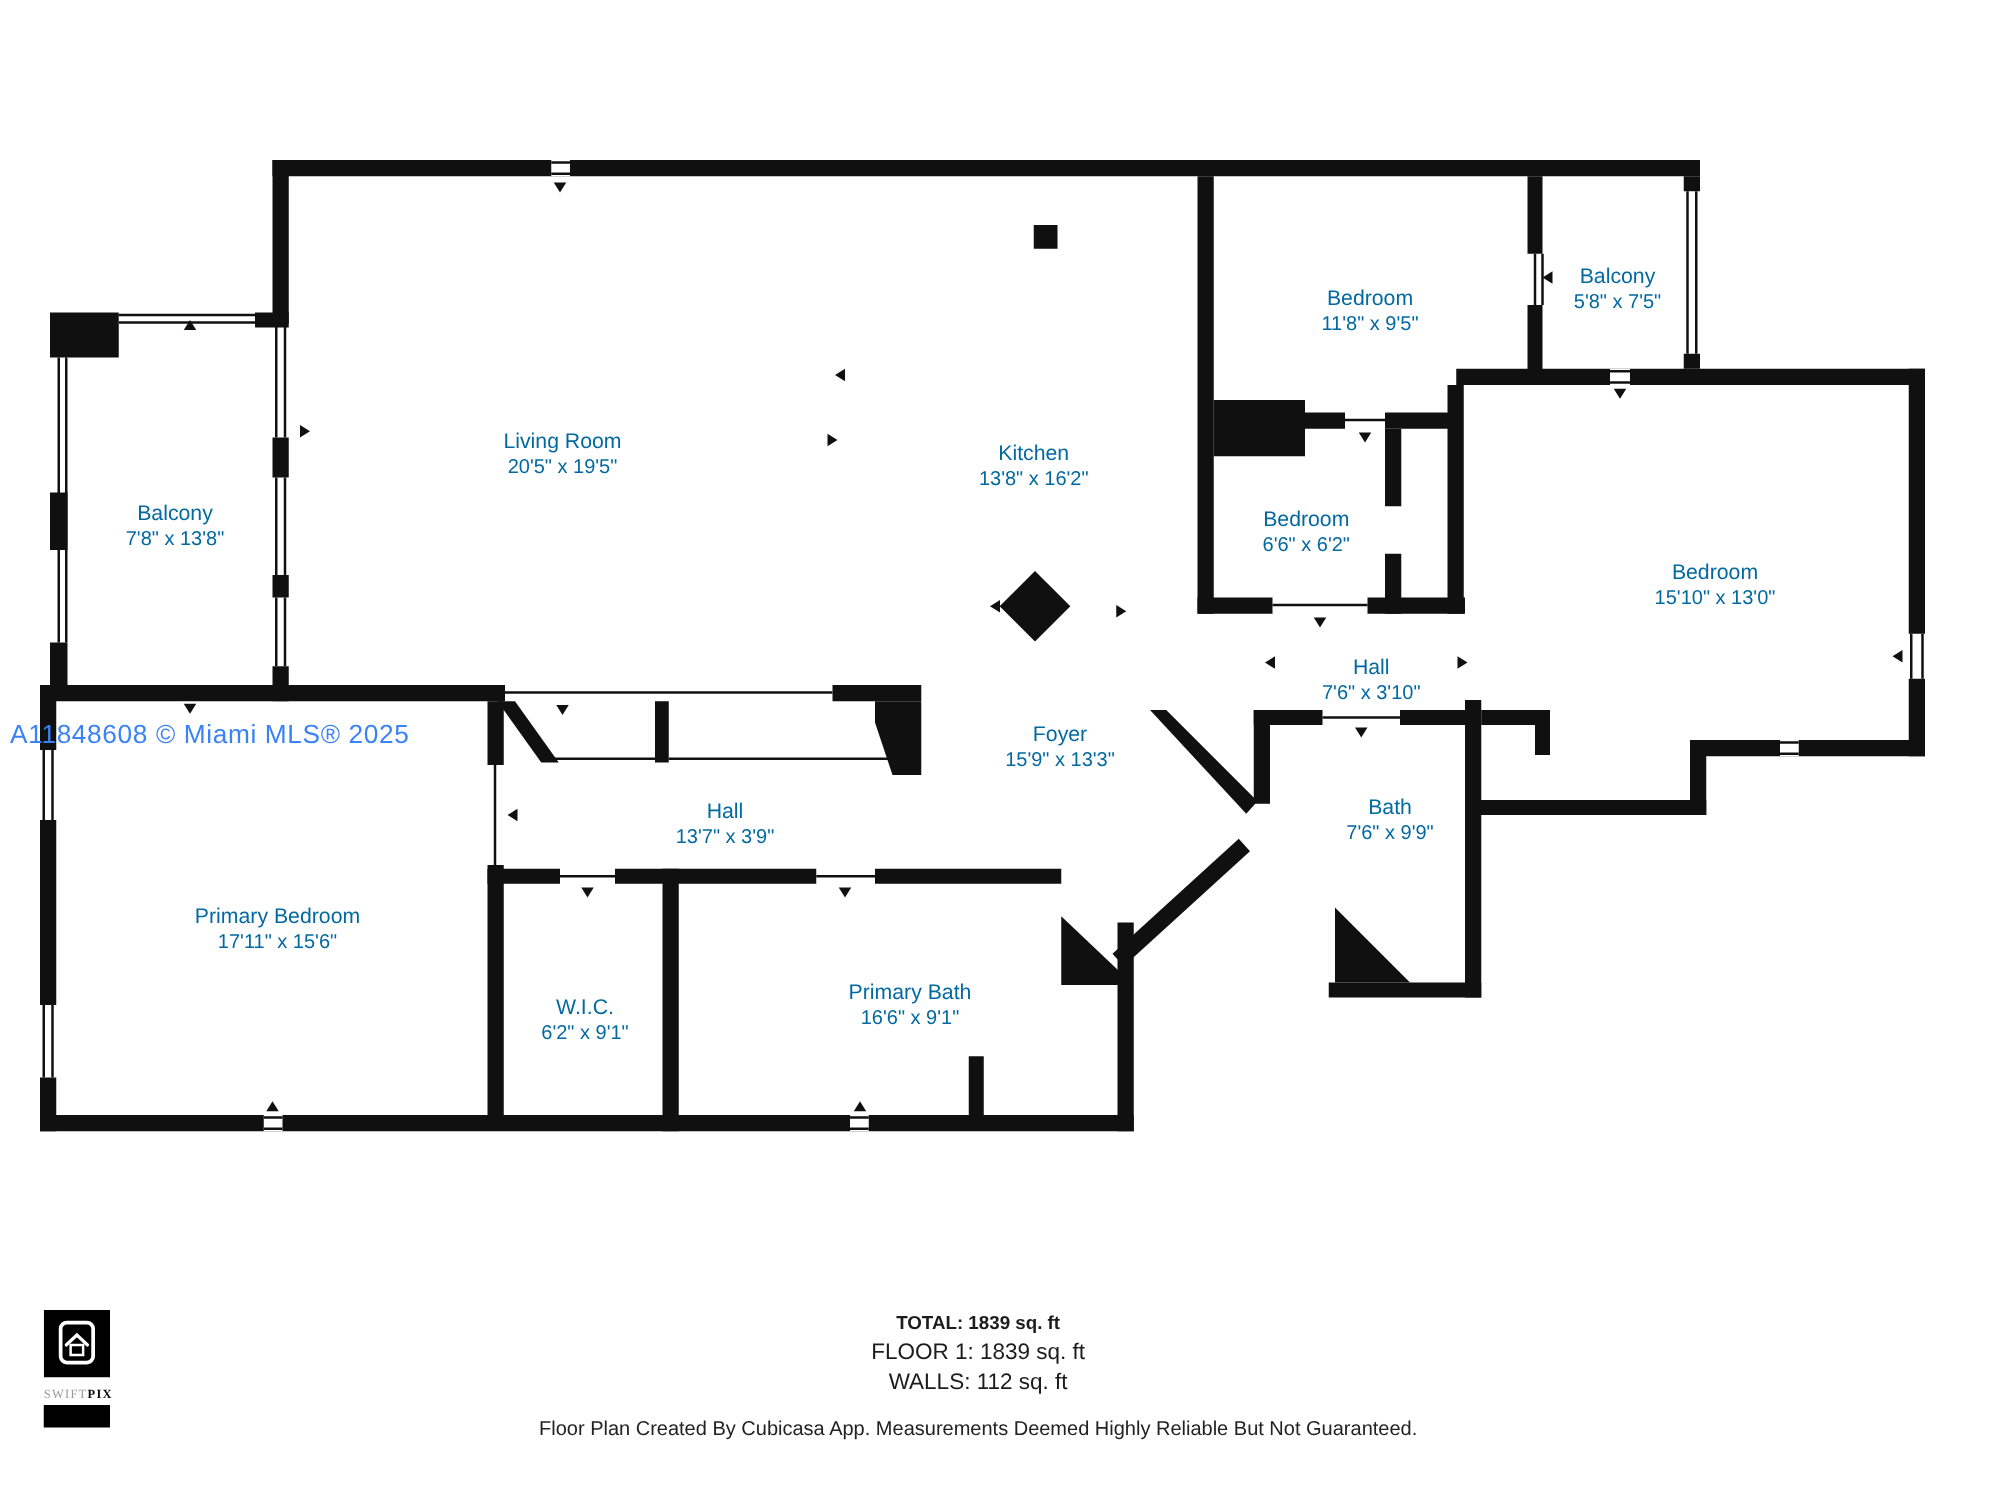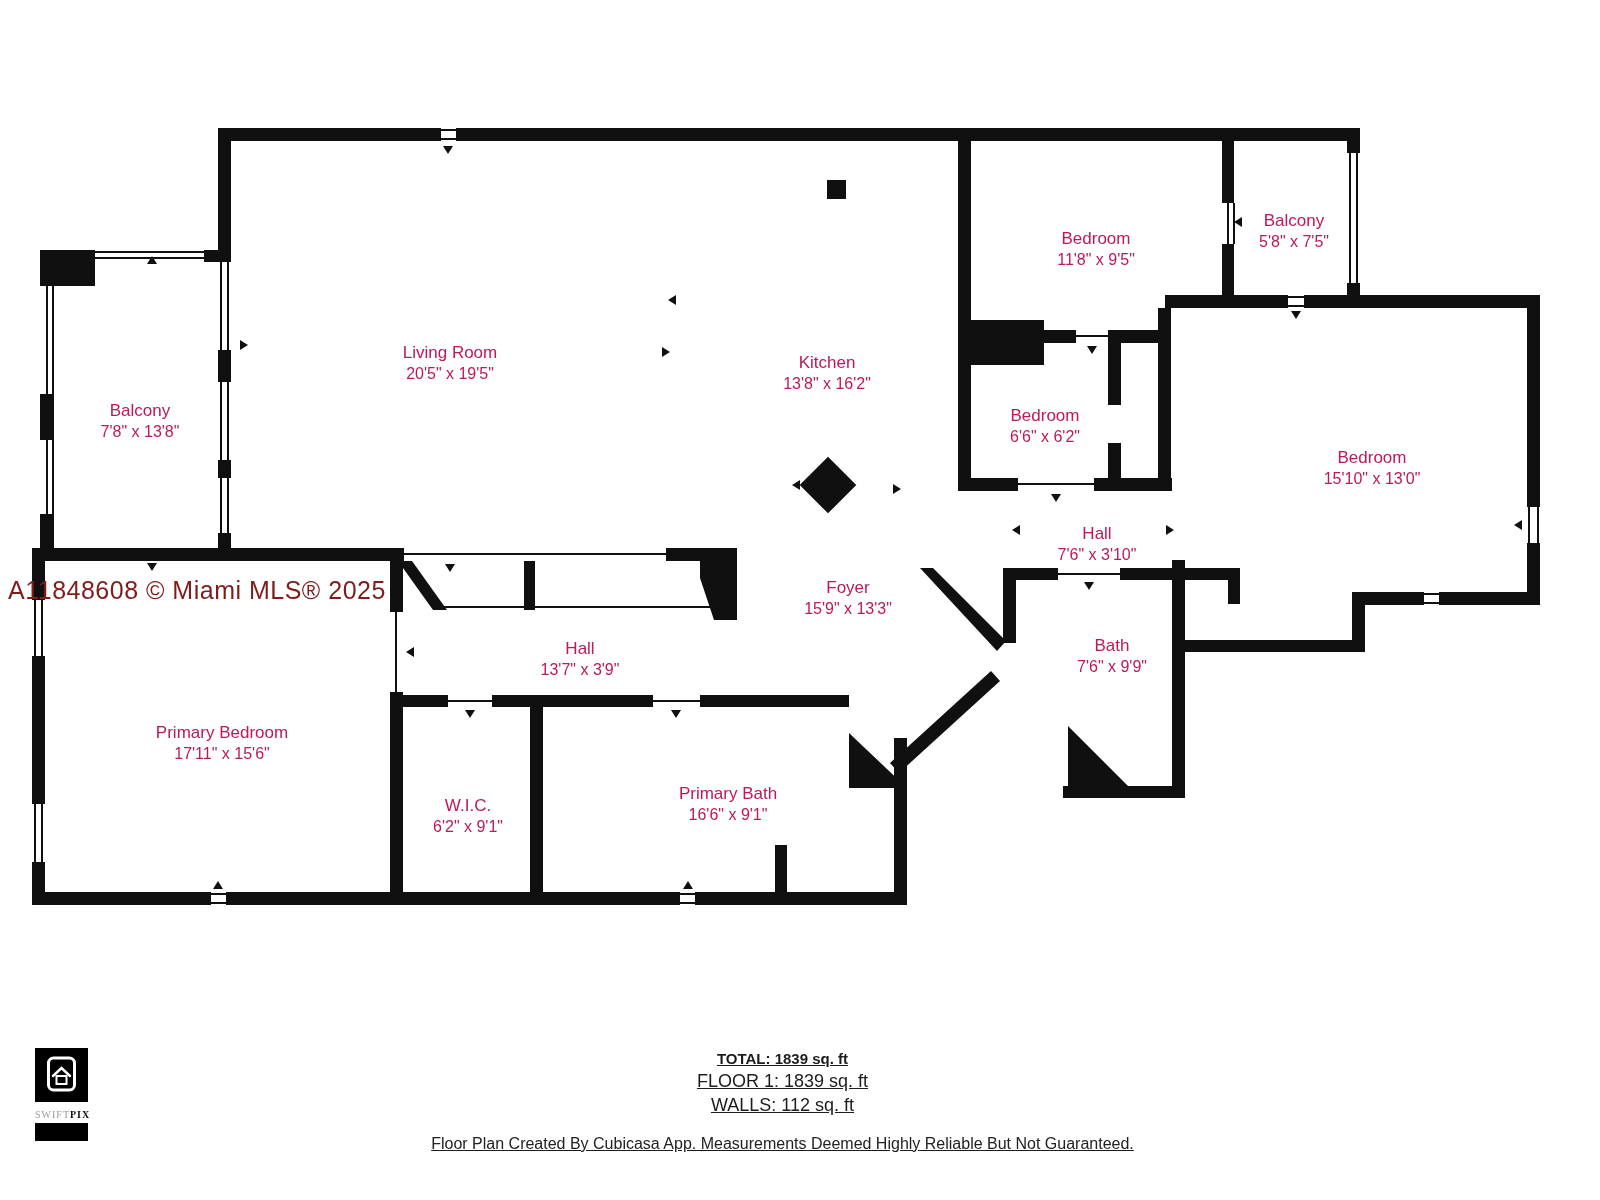--- a/index.html
+++ b/index.html
@@ -4,28 +4,28 @@
 <title>Floor Plan</title>
 <style>
   html,body{margin:0;padding:0;background:#ffffff;}
   .stage{
     position:relative;width:1600px;height:1200px;background:#ffffff;overflow:hidden;
     font-family:"Liberation Sans", sans-serif;
   }
   .plan-svg{position:absolute;left:0;top:0;}
   .room-label{
     position:absolute;transform:translate(-50%,-50%);
-    text-align:center;color:#be185d;font-size:17px;line-height:21px;white-space:nowrap;
+    text-align:center;color:#0369a1;font-size:17px;line-height:21px;white-space:nowrap;
   }
   .room-label .dims{font-size:16px;}
   .watermark{
-    position:absolute;left:8px;top:576px;font-size:25px;color:#7f1d1d;letter-spacing:0.5px;
+    position:absolute;left:8px;top:576px;font-size:21px;color:#3b82f6;letter-spacing:0.5px;
   }
   .footer{
-    position:absolute;left:0;top:1050px;width:1565px;text-align:center;color:#1c1c1c;text-decoration:underline;
+    position:absolute;left:0;top:1050px;width:1565px;text-align:center;color:#1c1c1c;
   }
   .footer .total{font-size:15px;font-weight:bold;margin-bottom:4px;}
   .footer .line{font-size:18px;margin-bottom:3px;}
   .footer .disclaimer{font-size:16px;margin-top:19px;color:#222;}
   .logo{position:absolute;left:35px;top:1048px;width:53px;text-align:center;}
   .logo .bar{width:53px;height:18px;background:#000;margin-top:2px;}
   .logo .brand{font-size:10px;letter-spacing:1px;margin-top:2px;line-height:13px;font-family:Liberation Serif, serif;}
   .logo .brand .lt{color:#9a9a9a;}
   .logo .brand .rt{color:#0c0c0c;font-weight:bold;}
 </style>

